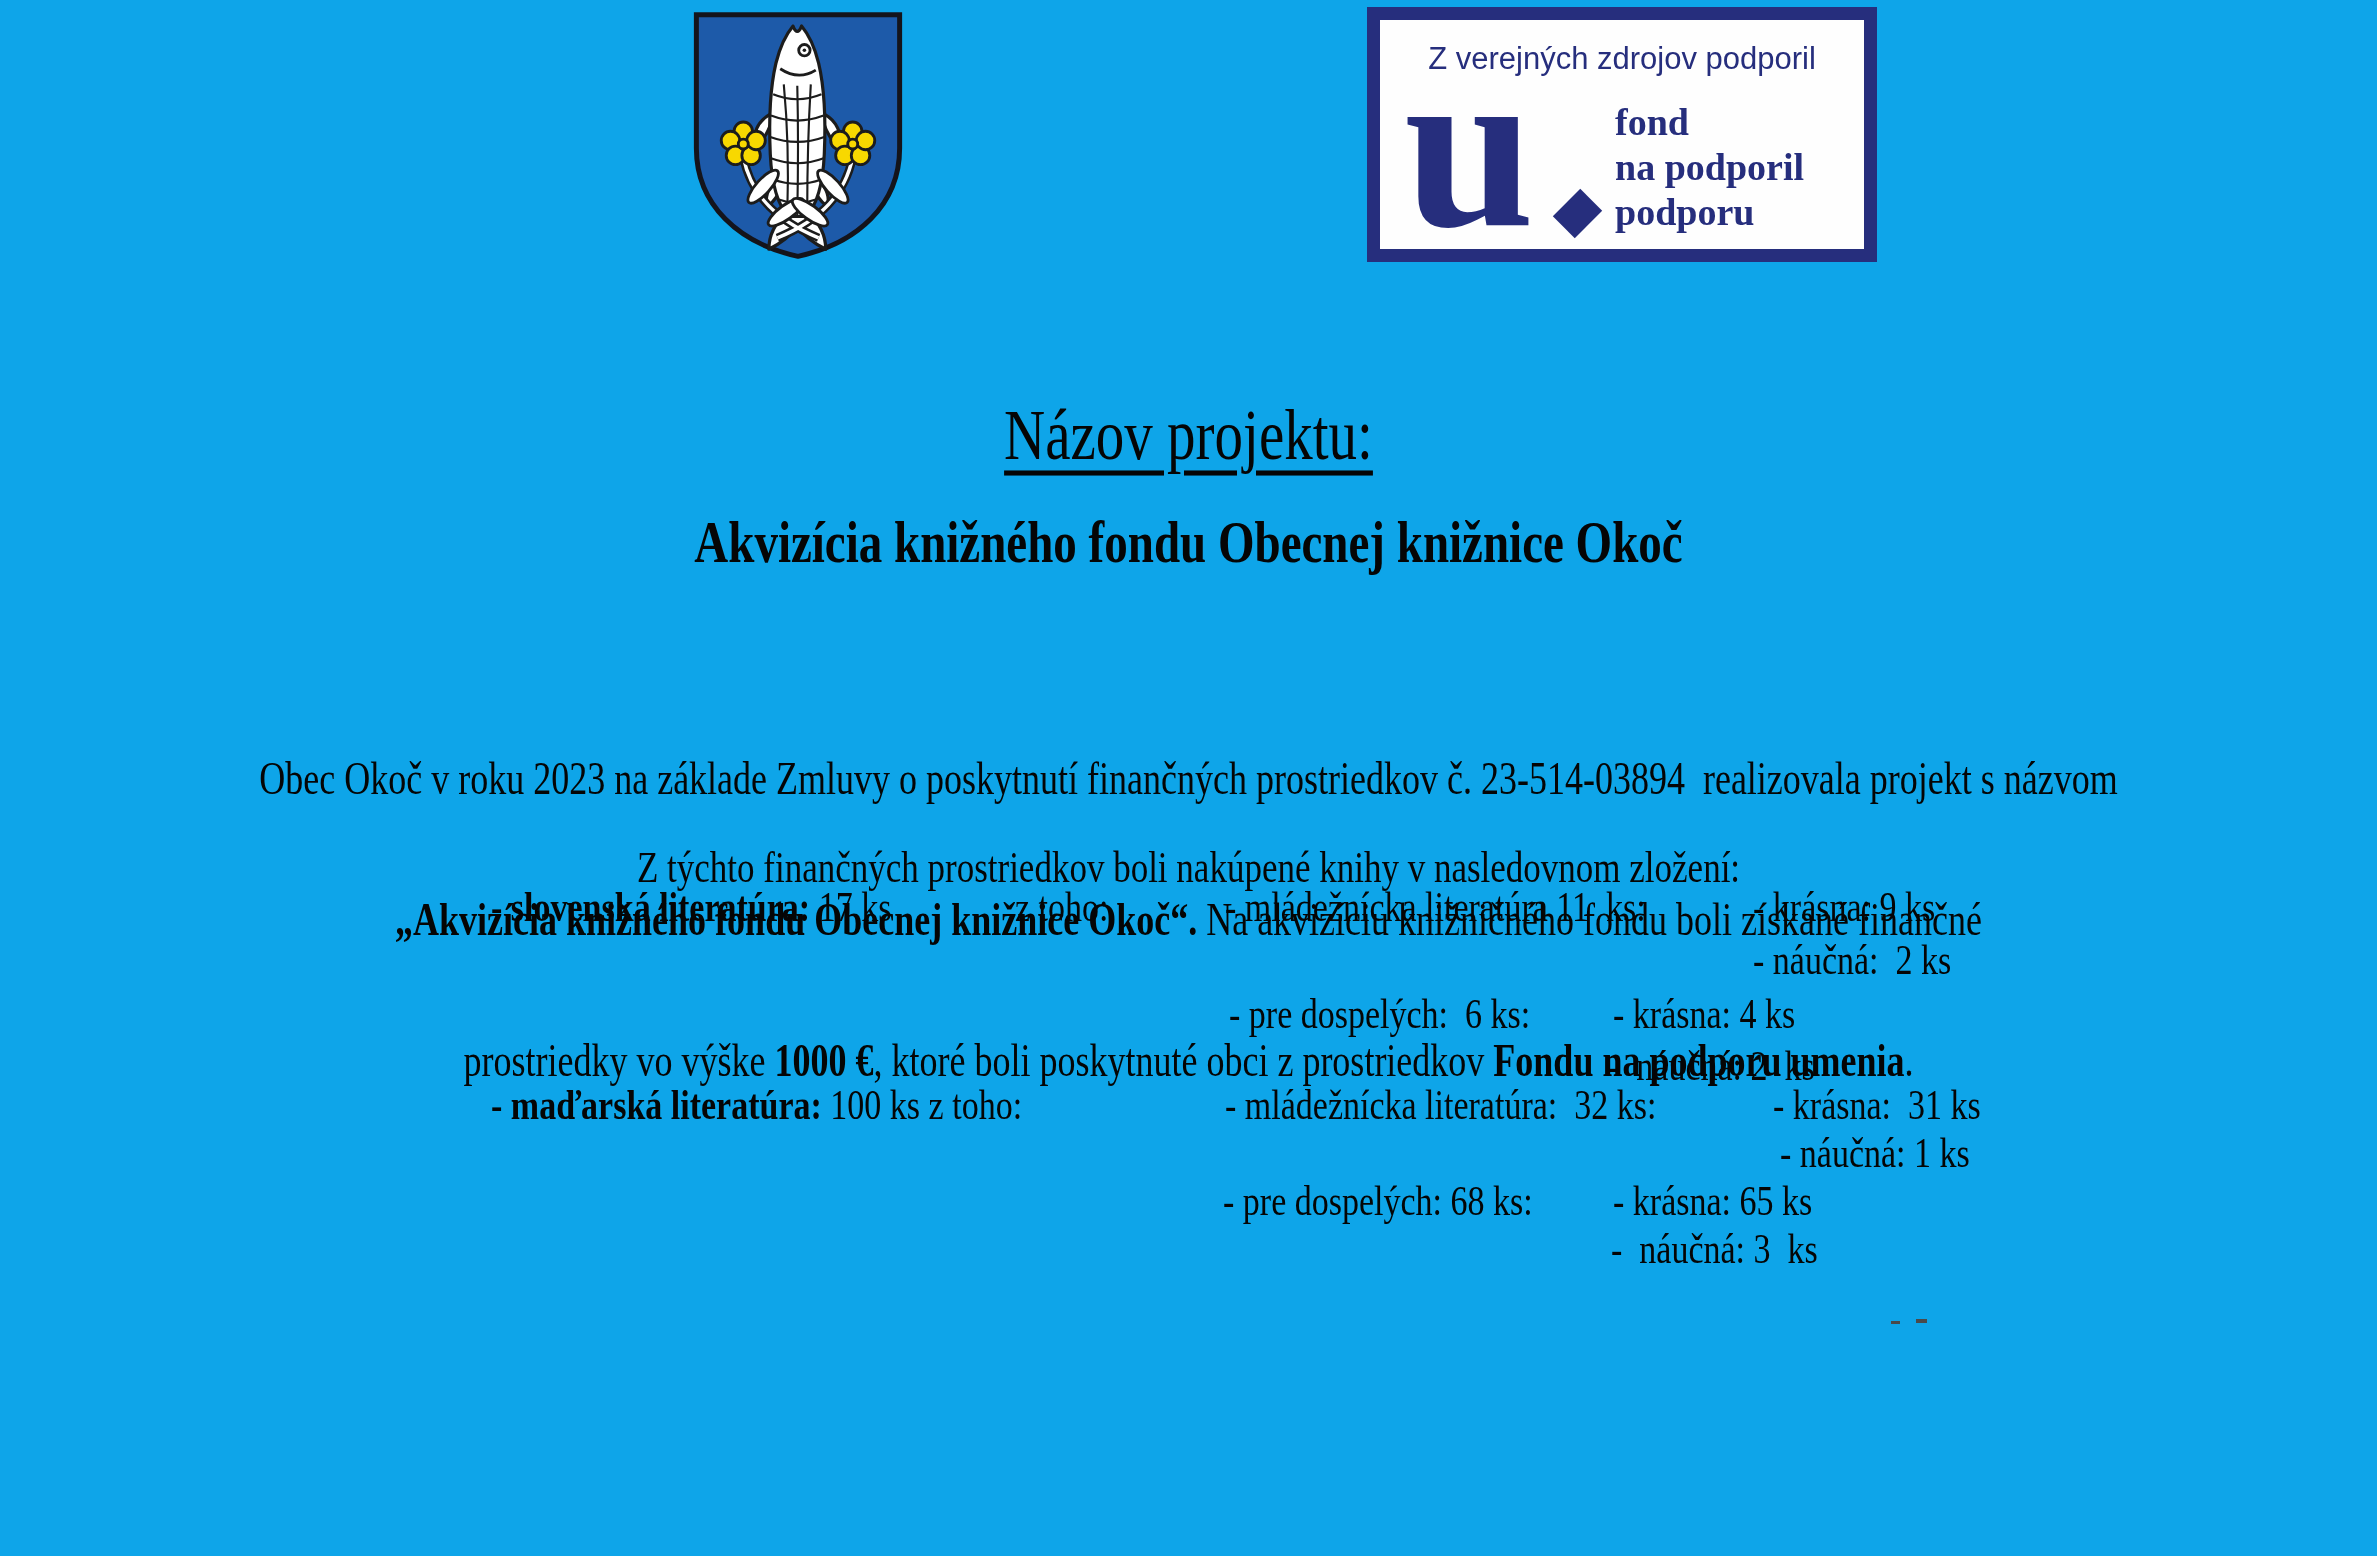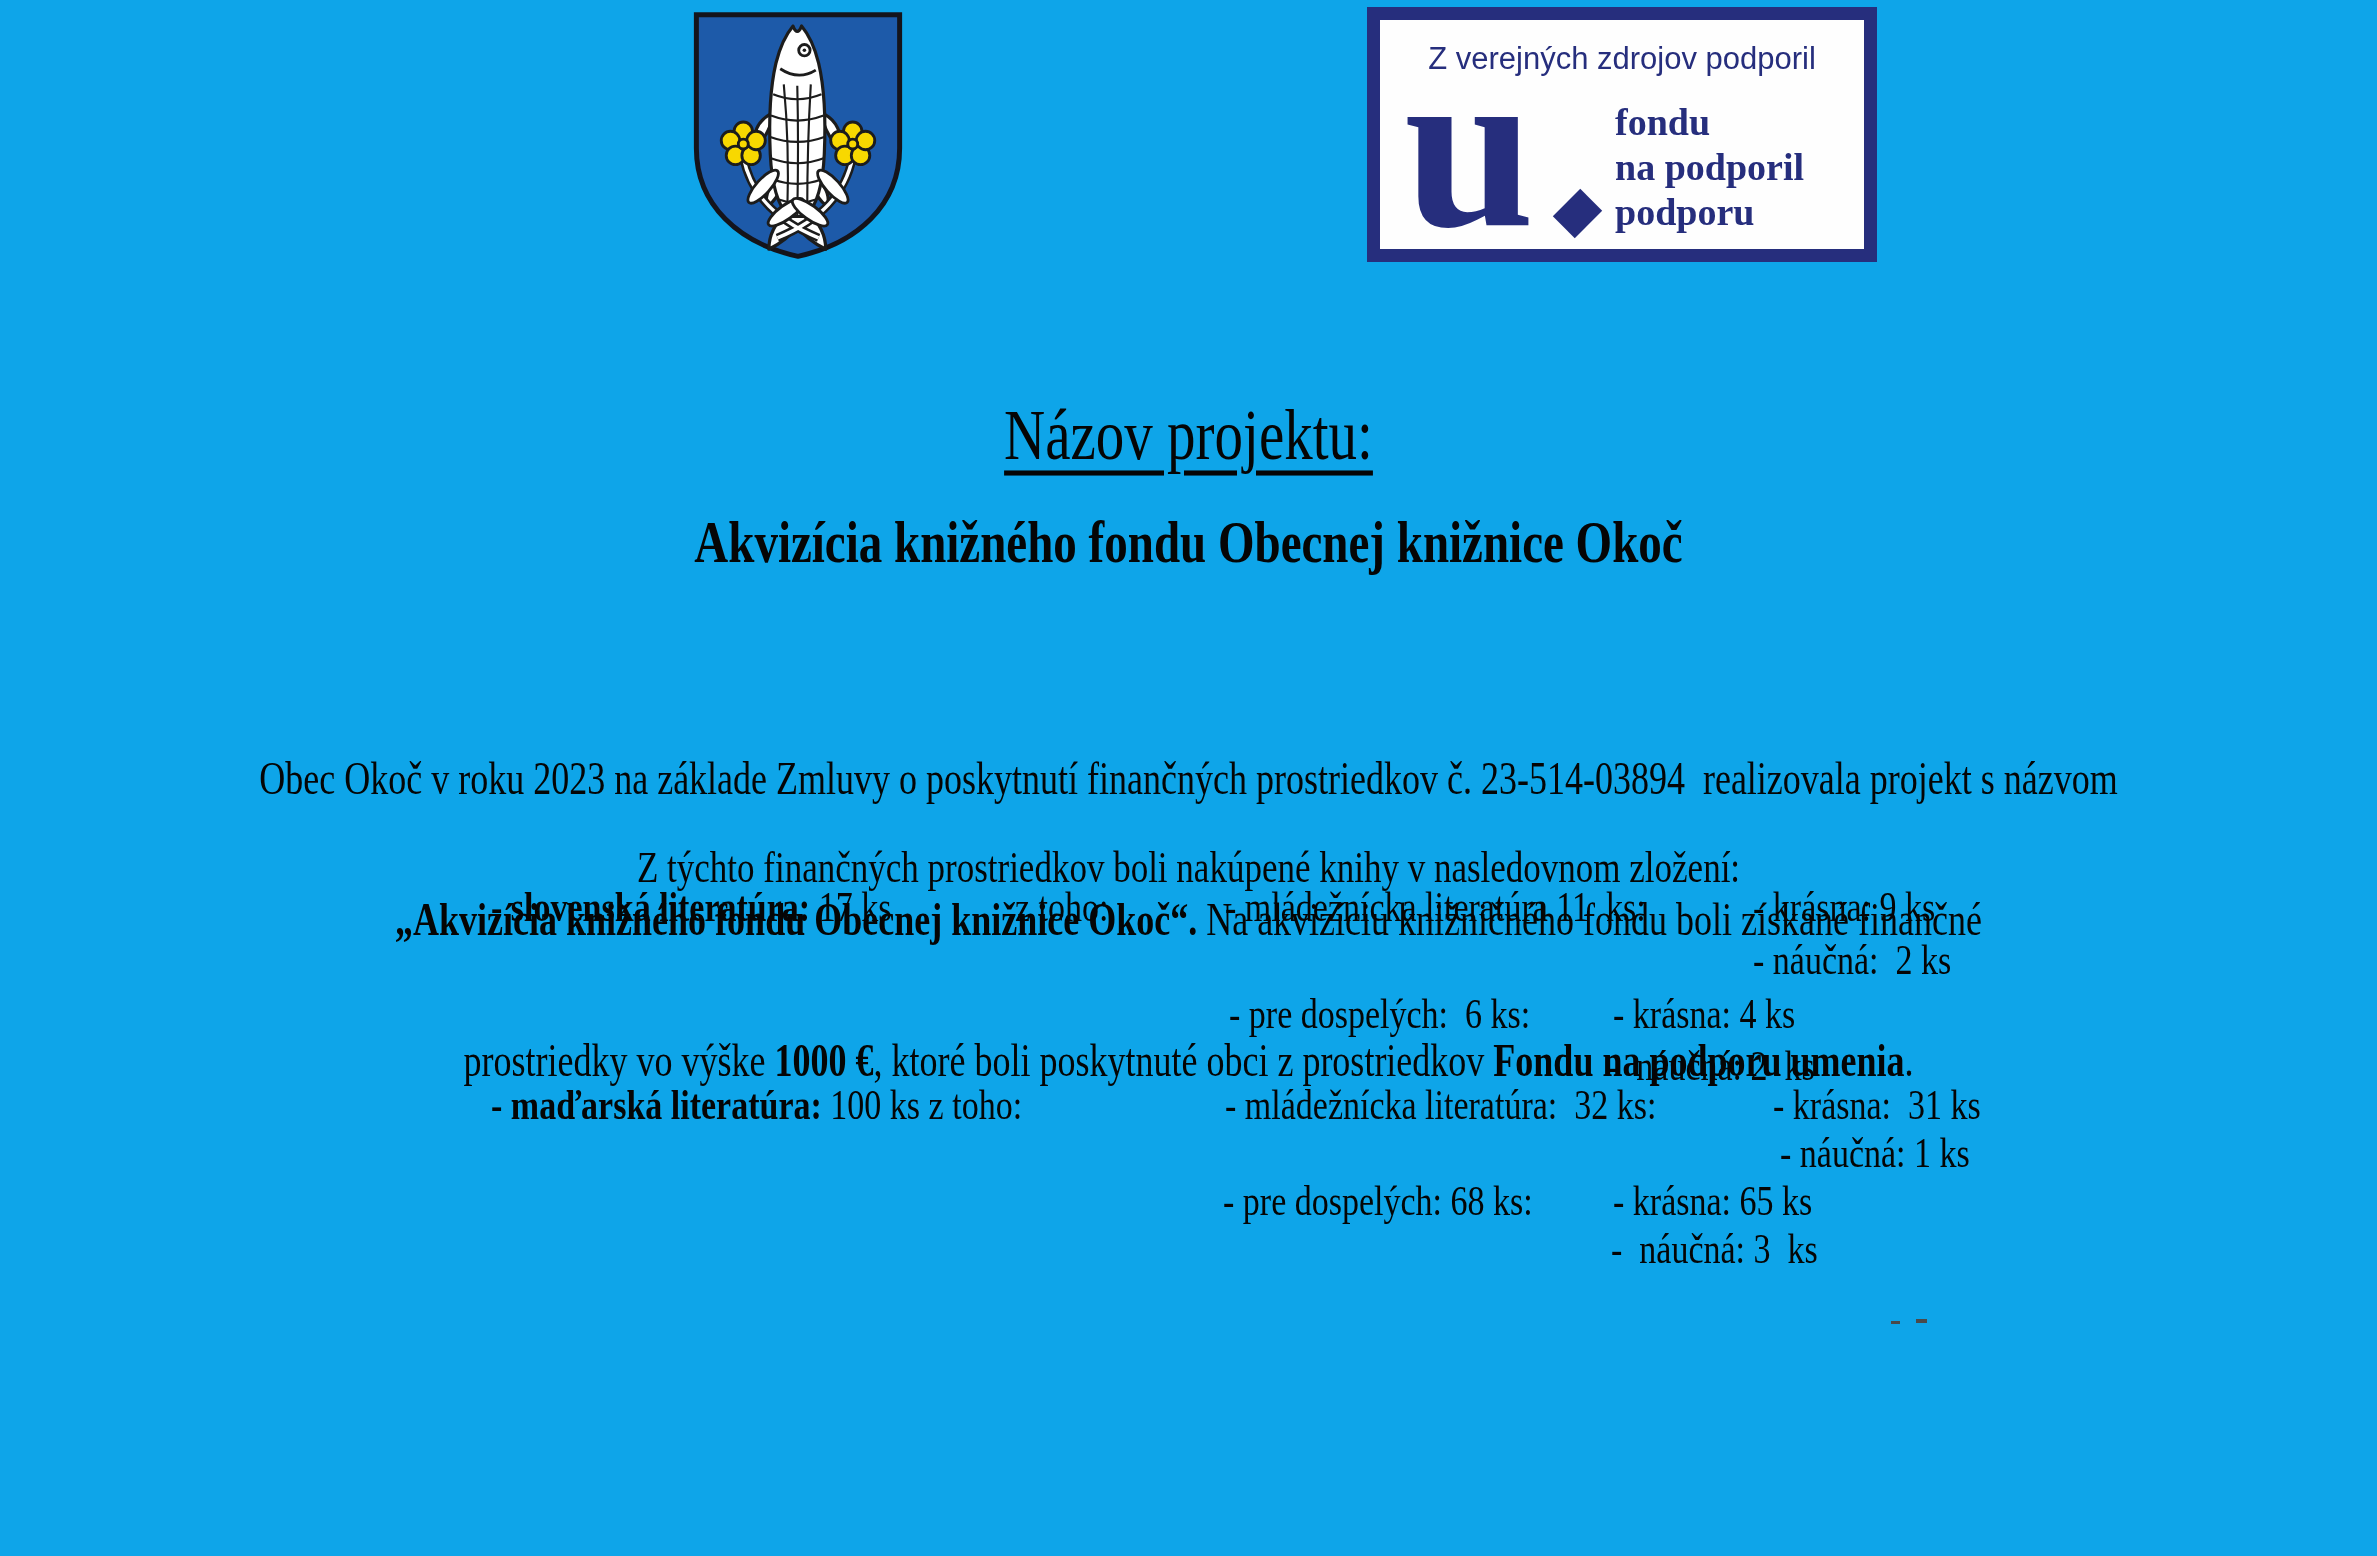--- a/index.html
+++ b/index.html
@@ -146,21 +146,21 @@
         <circle cx="248" cy="185" r="13"></circle>
         <circle cx="230" cy="190" r="7"></circle>
     </g>
   </svg>
 
   <div id="fpu-box">
     <div id="fpu-tagline">Z verejných zdrojov podporil</div>
     <span id="fpu-monogram">u</span>
     <span id="fpu-diamond"></span>
     <div id="fpu-name">
-      <div>fondu</div>
+      <div>fond</div>
       <div>na podporil</div>
       <div>podporu</div>
     </div>
   </div>
 
   <div id="doc-title" class="t center">Názov projektu:</div>
 
   <div id="doc-subtitle" class="t center">Akvizícia knižného fondu Obecnej knižnice Okoč</div>
 
   <div id="paragraph" class="t center">

